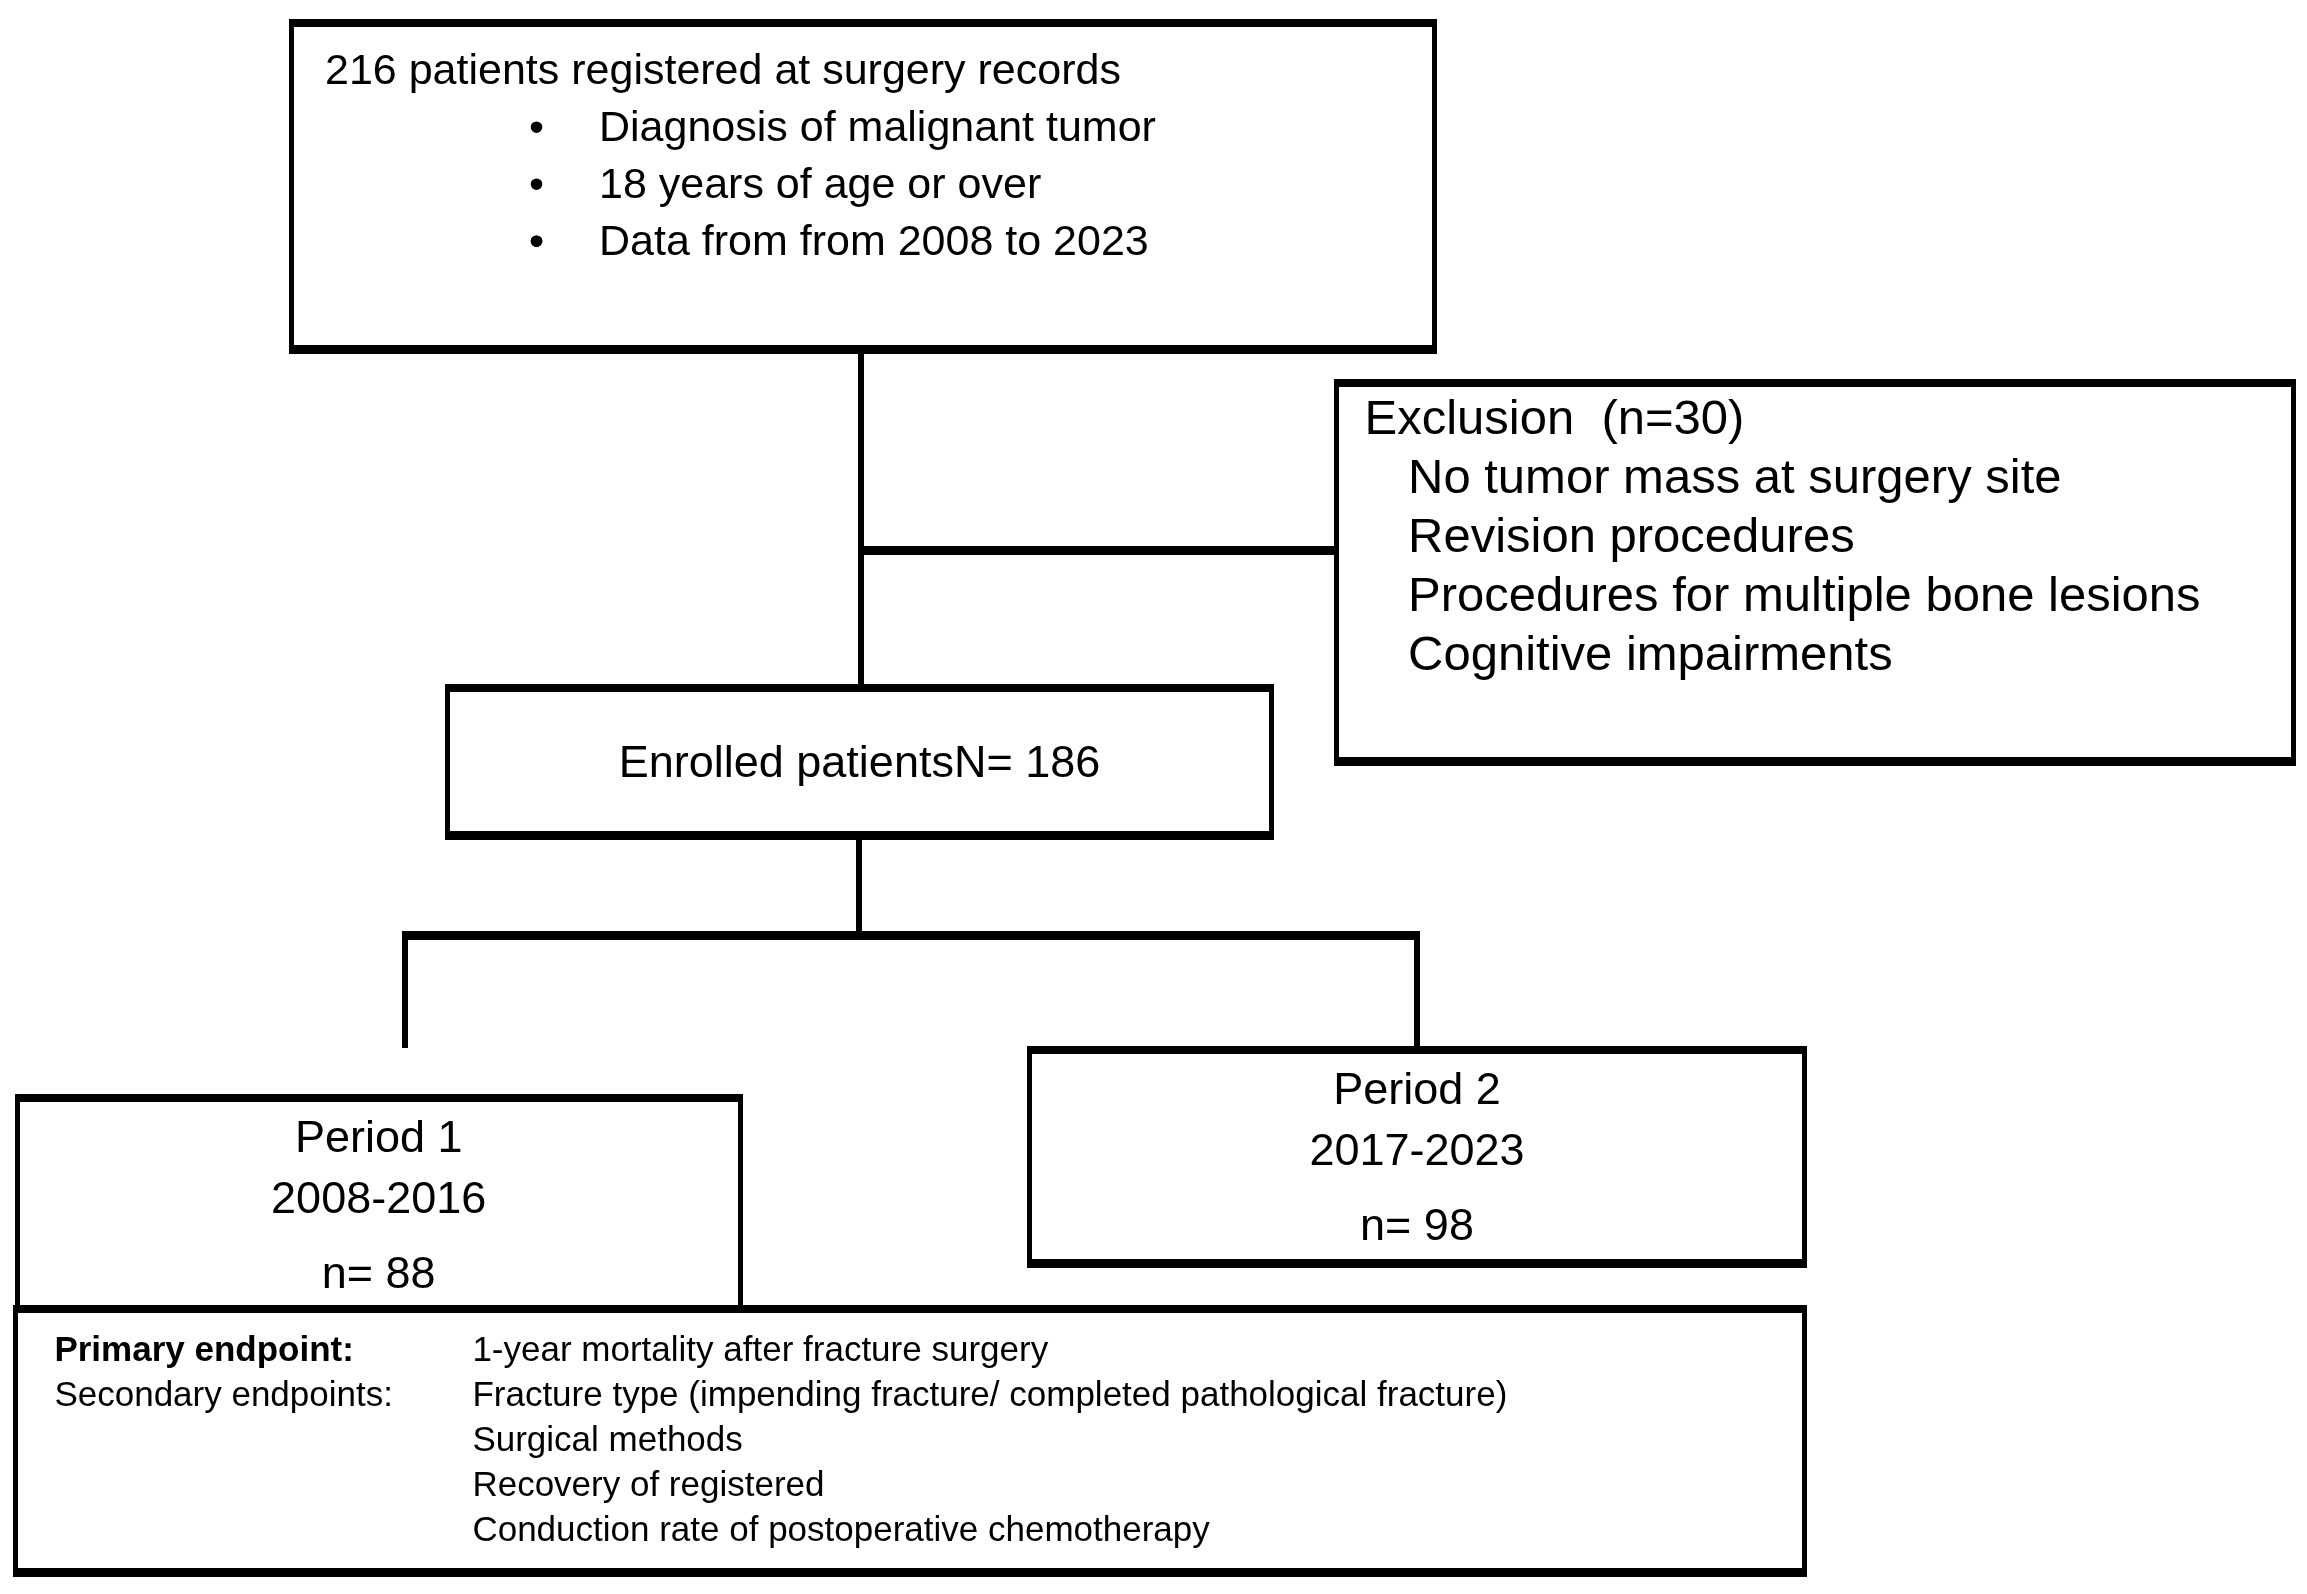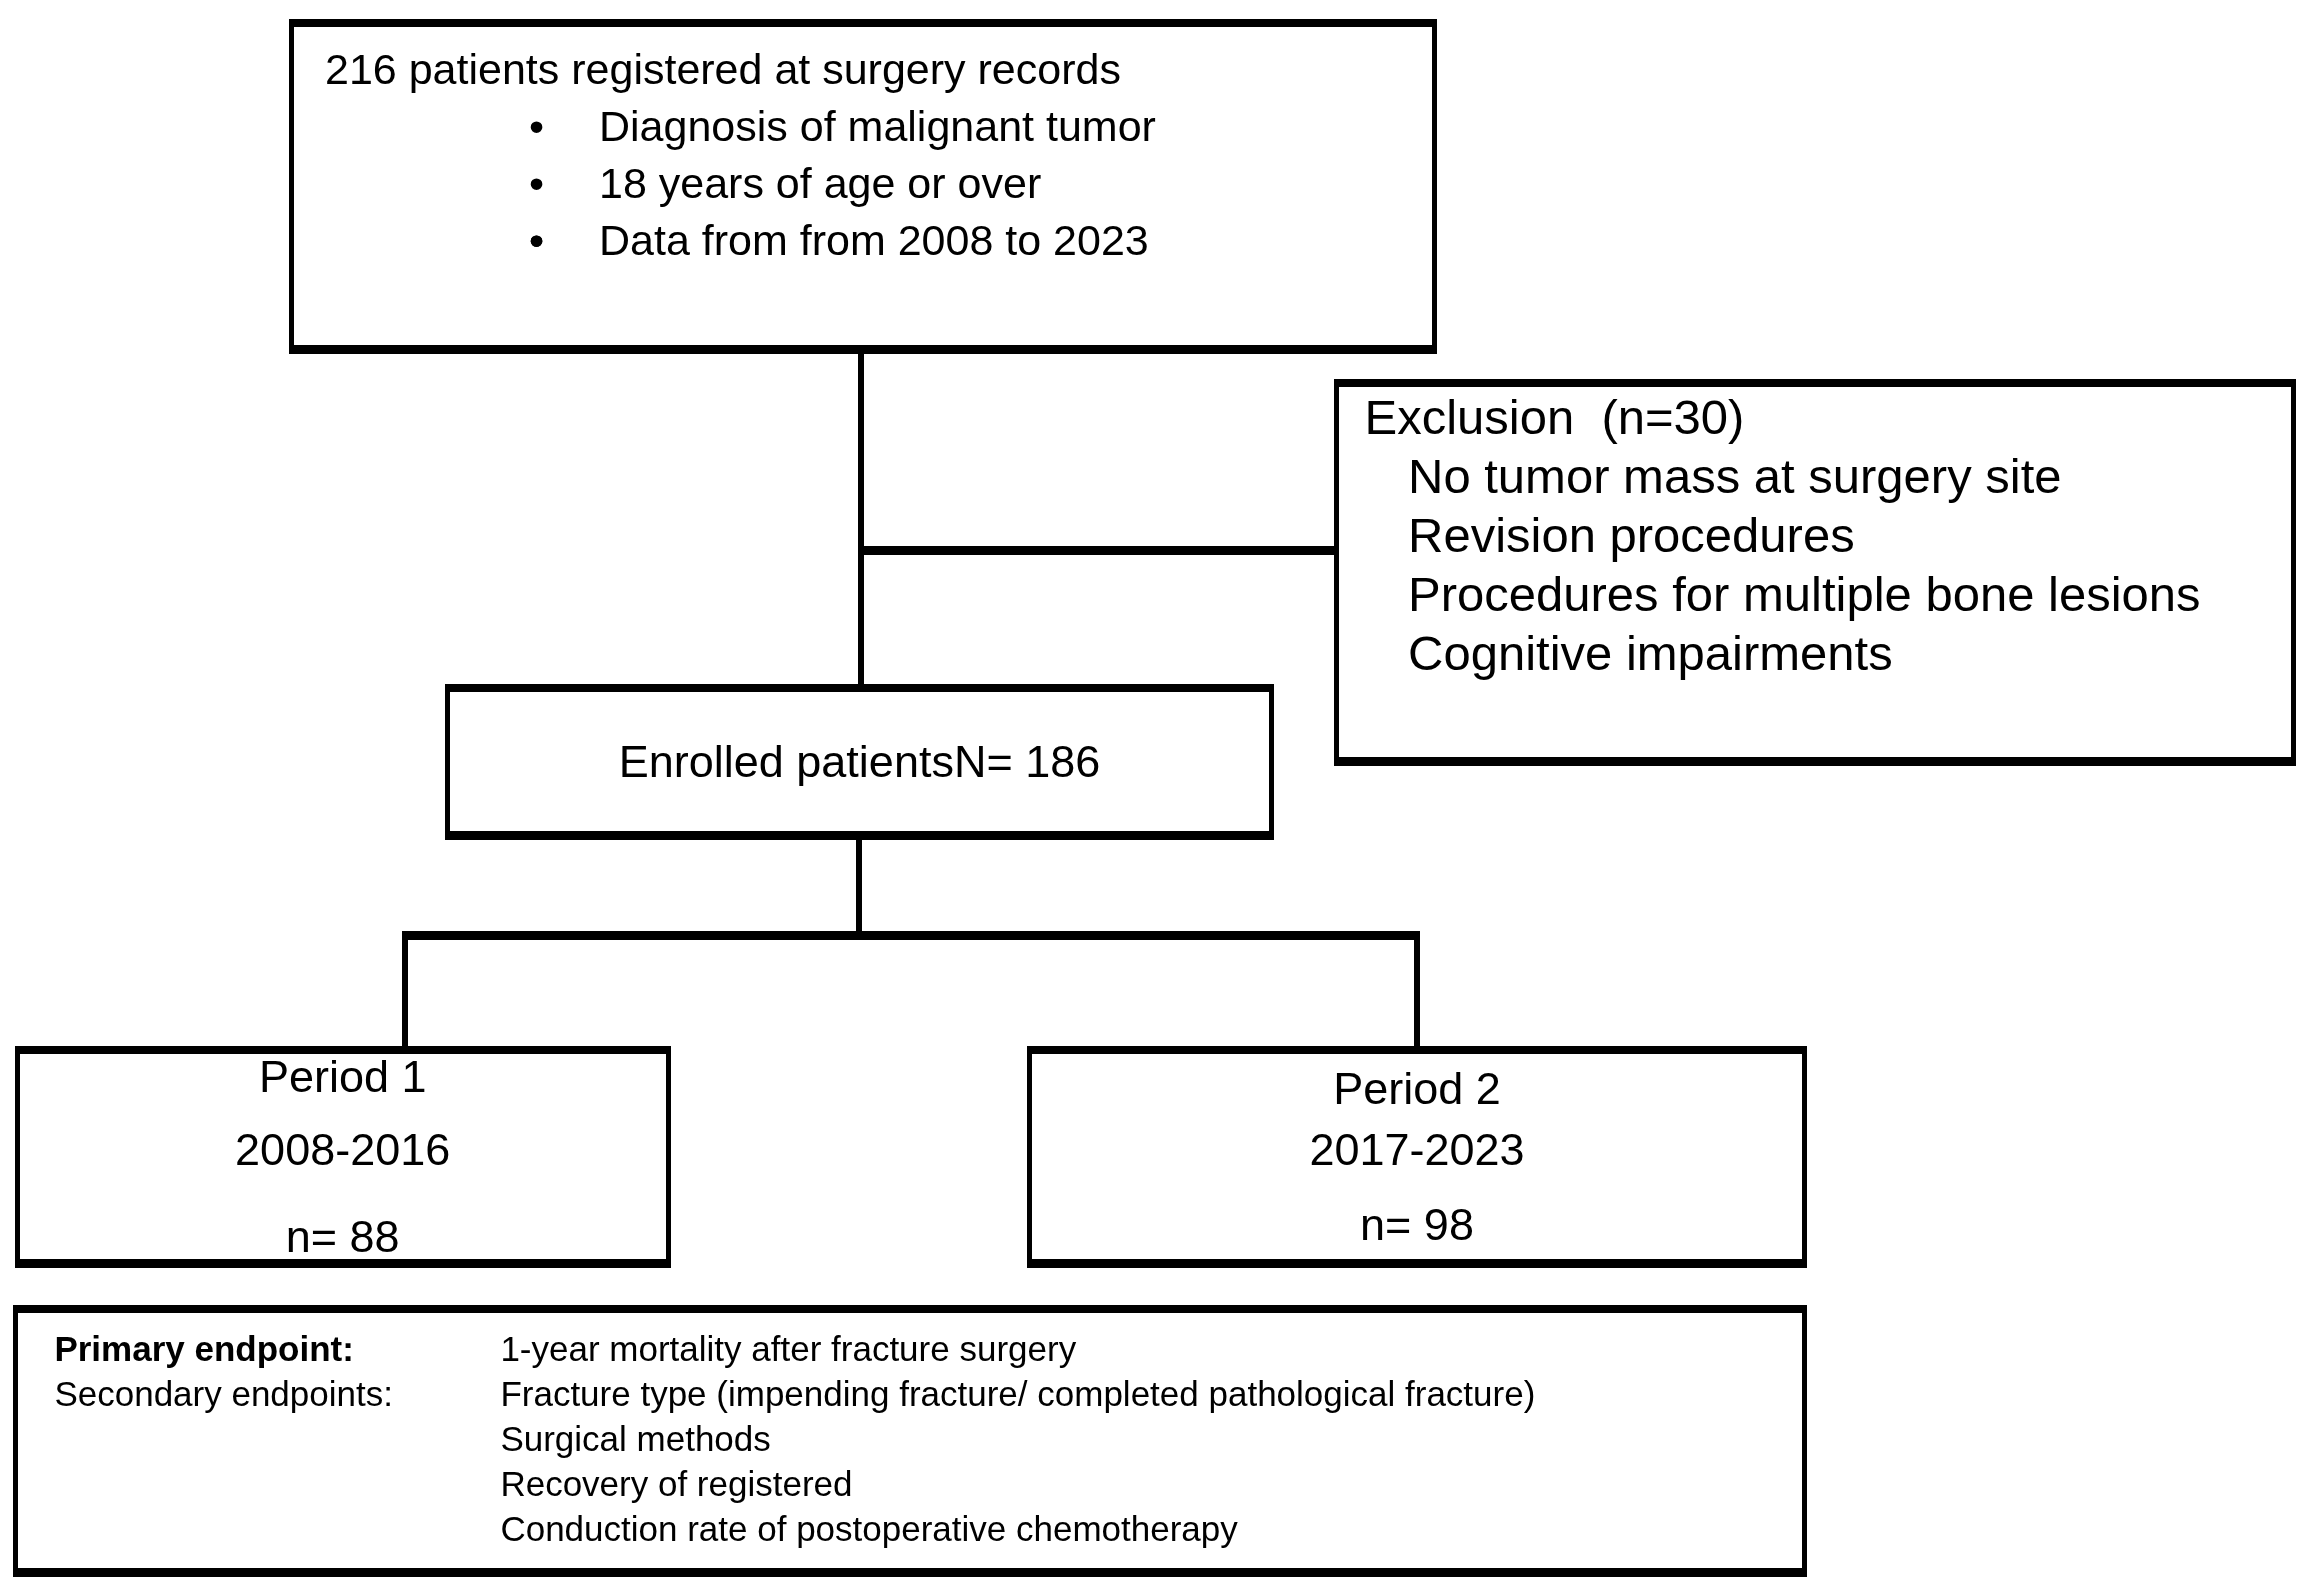--- a/index.html
+++ b/index.html
@@ -55,31 +55,31 @@
     text-align: center;
   }
 
   
   .period-box {
     font-size: 45px; line-height: 61px;
     display: flex; flex-direction: column;
     justify-content: center; align-items: center;
     text-align: center;
   }
-  #period1-box { left: 14.7px;   top: 1046px; width: 656px; height: 222px; gap: 12px; }
+  #period1-box { left: 14.7px;   top: 1094px; width: 728px; height: 222px; }
   #period2-box { left: 1027px; top: 1046px; width: 780px; height: 222px; }
   .period-count { margin-top: 14px; }
 
   
   #endpoint-box {
     left: 13.4px; top: 1305px; width: 1794px; height: 272px;
     font-size: 35px; line-height: 45px;
     padding: 12.8px 19px 0 36px;
   }
-  .endpoint-row { display: flex; gap: 28px; }
+  .endpoint-row { display: flex; }
   .endpoint-row .label { width: 418px; flex: none; }
   .endpoint-row.primary .label { font-weight: bold; }
   .endpoint-row .value { flex: 1; }
 
   
   #conn-v-top      { left: 858px; top: 353px;  width: 6.4px;   height: 333px; }
   #conn-h-exclude  { left: 858px; top: 546px;  width: 476px;  height: 9px;  }
   #conn-v-enrolled { left: 856px; top: 839px; width: 6.4px;   height: 97px; }
   #conn-h-branch   { left: 402px;  top: 931px; width: 1018px; height: 9px;  }
   #conn-v-period1  { left: 402px;  top: 936px; width: 6.4px;   height: 112px; }

